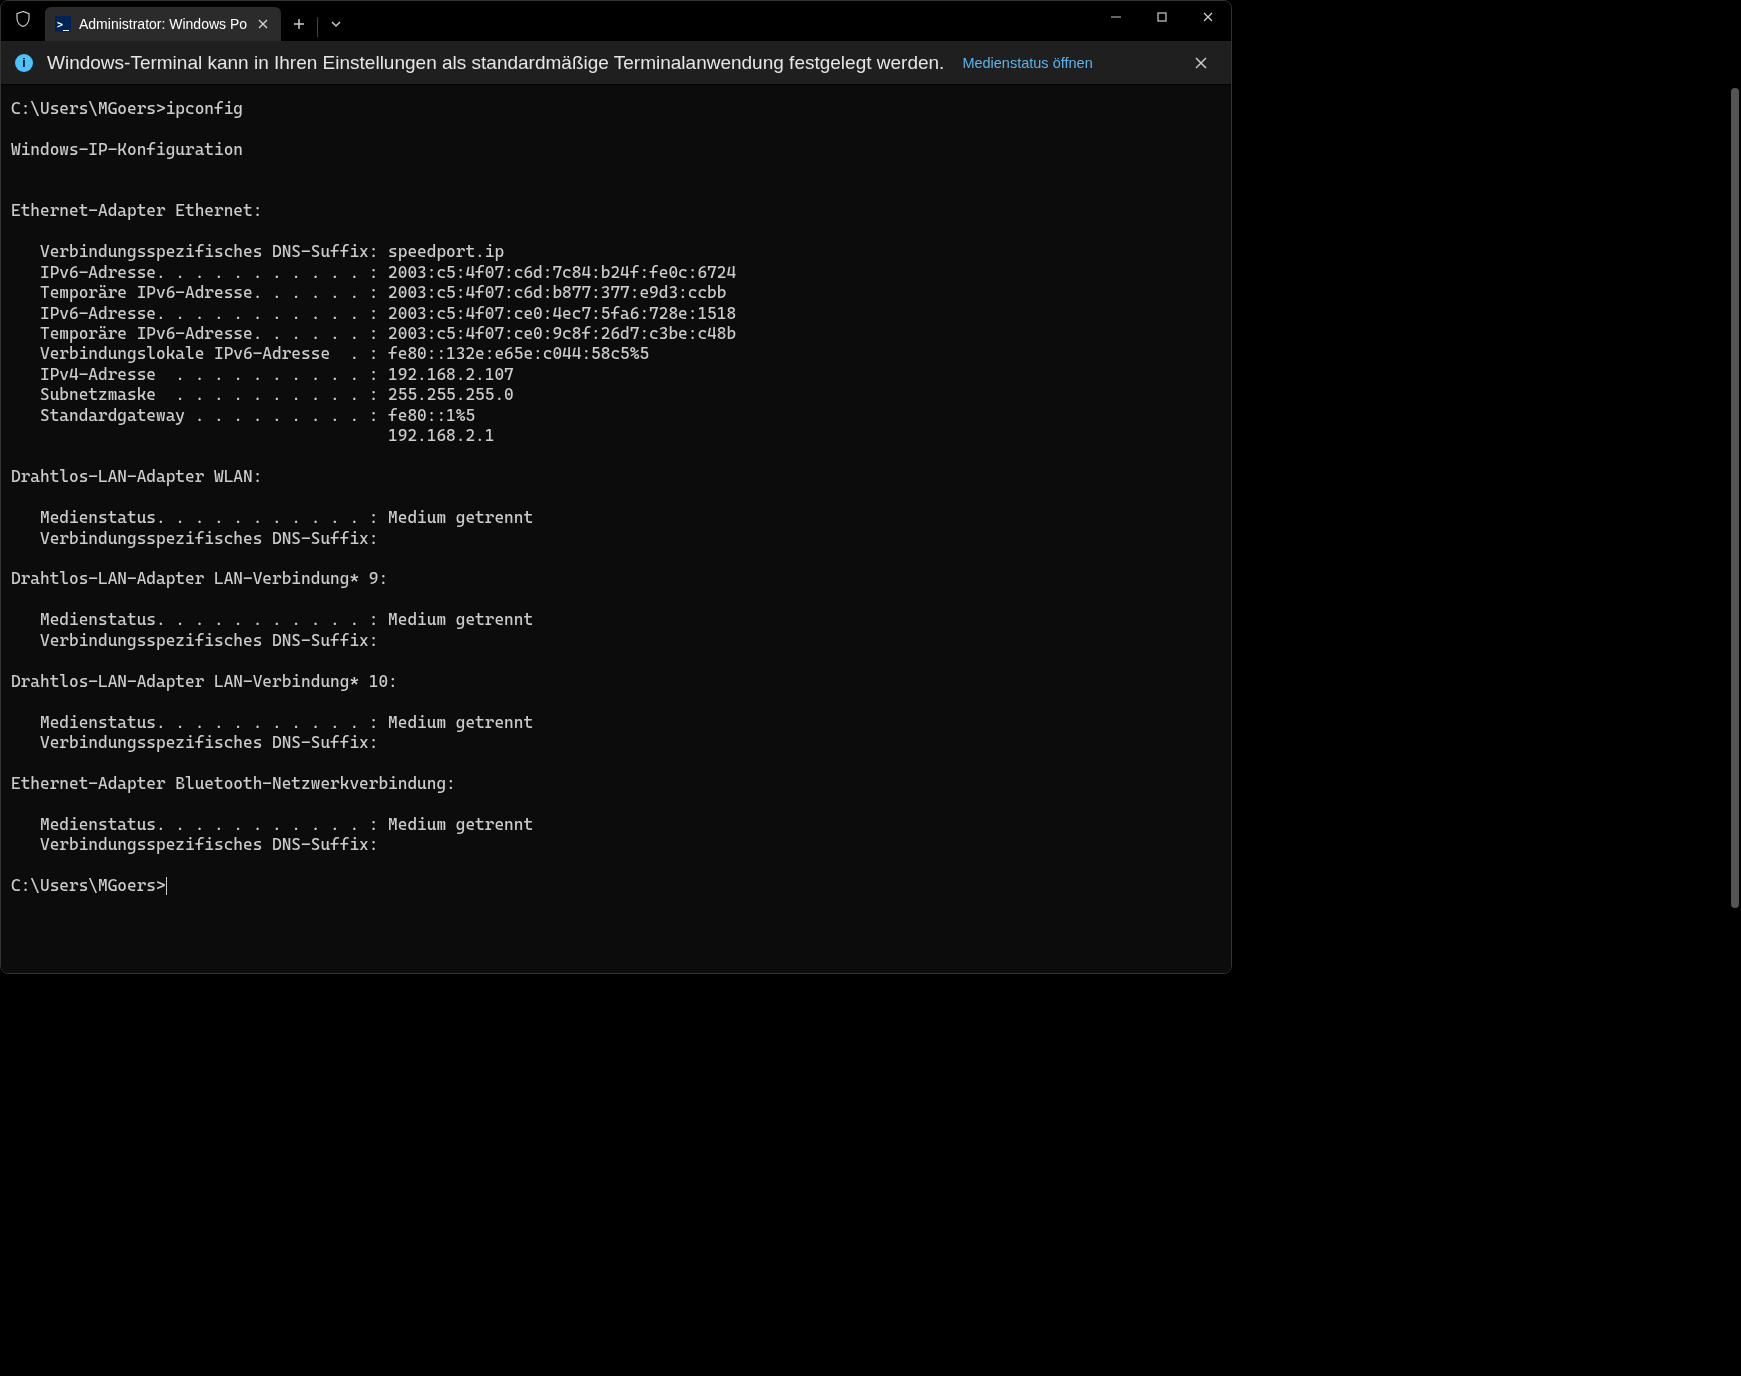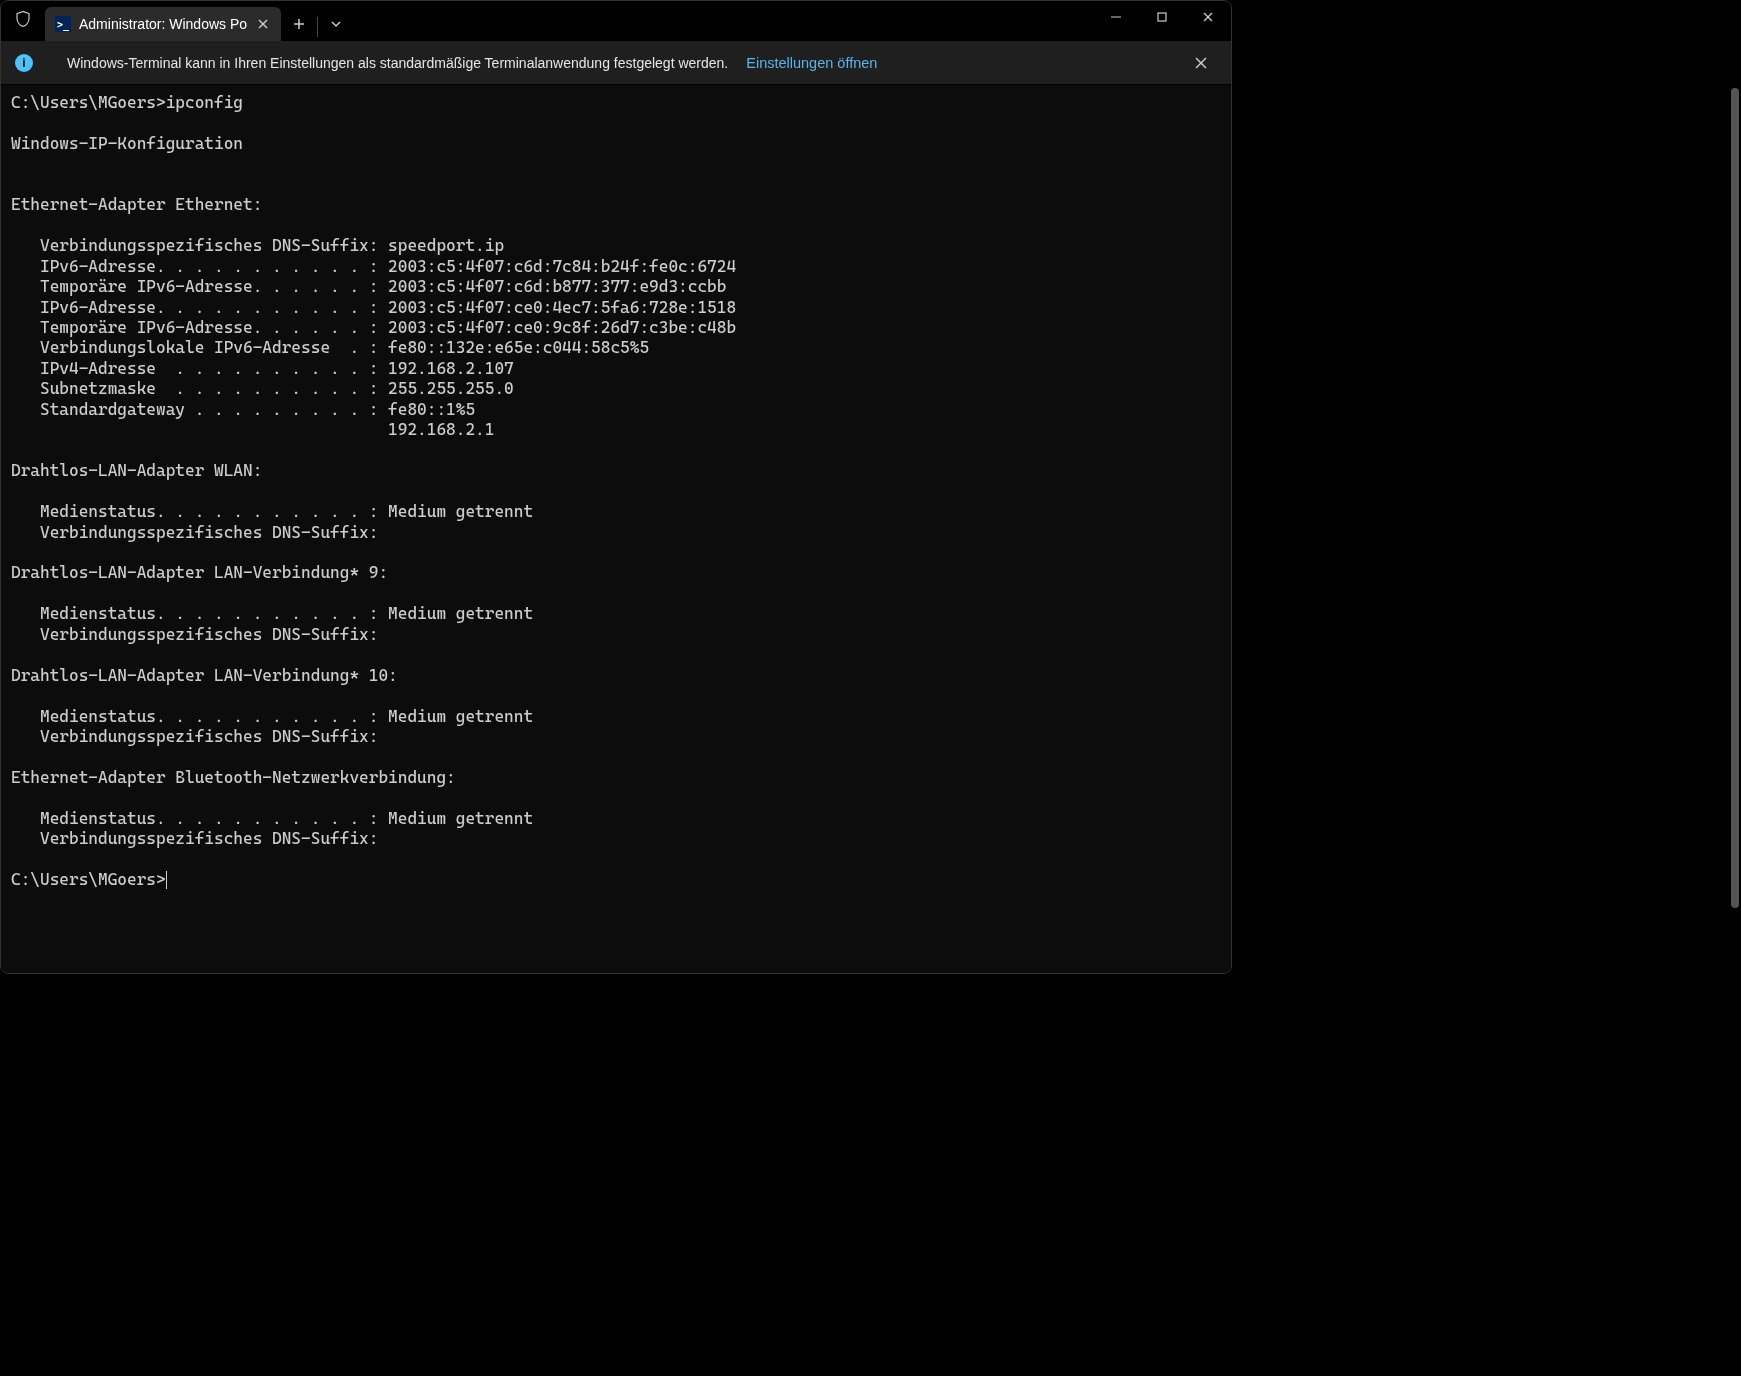--- a/index.html
+++ b/index.html
@@ -97,36 +97,36 @@
     gap: 14px;
     border-bottom: 1px solid #000;
   }
   .info-icon {
     width: 18px; height: 18px; border-radius: 50%;
     background: #4cc2ff;
     display: flex; align-items: center; justify-content: center;
     color: #000; font-weight: bold; font-size: 12px;
     font-family: "Segoe UI", sans-serif;
   }
-  .info-text { color: #e6e6e6; font-size: 14px; flex-shrink: 0; margin-left: 20px; }
+  .info-text { color: #e6e6e6; font-size: 19px; flex-shrink: 0; }
   .info-link { color: #5bb3e8; font-size: 14.5px; cursor: pointer; margin-left: 4px; }
   .info-spacer { flex: 1; }
   .info-close {
     width: 32px; height: 32px;
     display: flex; align-items: center; justify-content: center;
     cursor: pointer;
   }
   .info-close svg { width: 12px; height: 12px; stroke: #ccc; stroke-width: 1.5; }
   .terminal {
     background: #0c0c0c;
     color: #cccccc;
     font-family: "Cascadia Mono", Consolas, monospace;
     font-size: 16.5px;
     line-height: 1.24;
-    padding: 8px 10px;
+    padding: 14px 10px;
     height: calc(100% - 84px);
     white-space: pre;
     overflow-y: auto;
     position: relative;
   }
   .cursor {
     display: inline-block;
     width: 1.5px;
     height: 18px;
     background: #ccc;
@@ -192,21 +192,21 @@
           <line x1="1" y1="1" x2="9" y2="9"></line>
           <line x1="9" y1="1" x2="1" y2="9"></line>
         </svg>
     </div>
   </div>
 </div>
 
 <div class="infobar">
   <span class="info-icon">i</span>
   <span class="info-text">Windows-Terminal kann in Ihren Einstellungen als standardmäßige Terminalanwendung festgelegt werden.</span>
-  <span class="info-link">Einstellungen öffnen</span>
+  <span class="info-link">Medienstatus öffnen</span>
   <span class="info-spacer"></span>
   <span class="info-close">
     <svg viewBox="0 0 12 12">
         <line x1="1" y1="1" x2="11" y2="11"></line>
         <line x1="11" y1="1" x2="1" y2="11"></line>
       </svg>
   </span>
 </div>
 
 <div class="terminal" id="terminal">C:\Users\MGoers&gt;ipconfig

